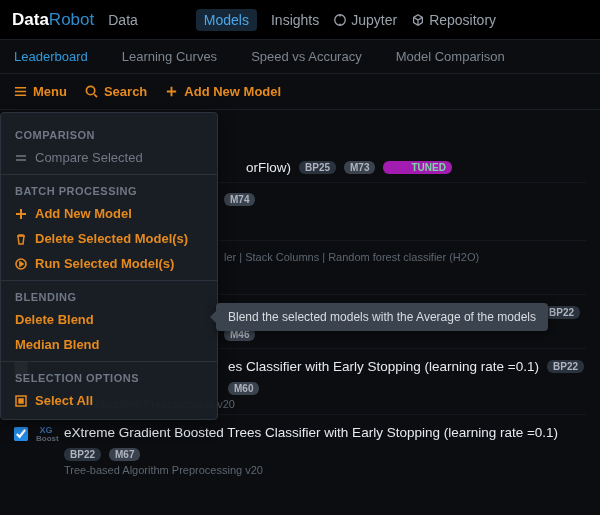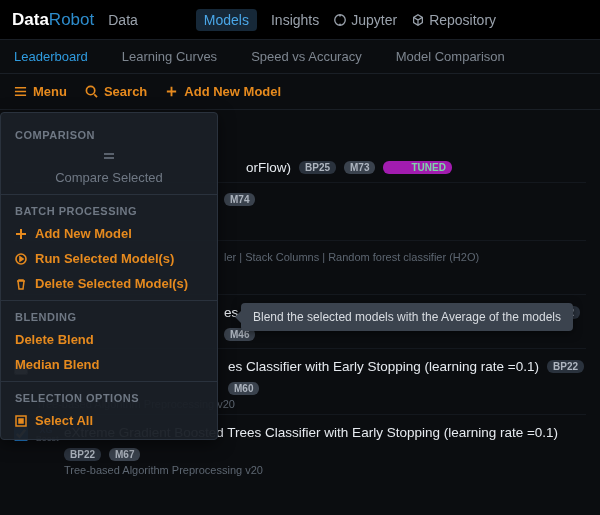--- a/index.html
+++ b/index.html
@@ -65,27 +65,27 @@
 }
 .menu-section-h {
   color: #6f7884; font-size: 11px; font-weight: 700; letter-spacing: 0.5px;
   padding: 6px 14px 4px;
 }
 .menu-divider { height:1px; background:#2a323d; margin:4px 0; }
 .menu-item {
   display:flex; align-items:center; gap:8px;
   padding: 5px 14px; color: #e68a1e; cursor:pointer; font-weight:600;
 }
-.menu-item.muted { color:#6f7884; font-weight:400;flex-direction:column; }
+.menu-item.muted { color:#6f7884; font-weight:400; }
 .menu-item svg { width:12px; height:12px; flex-shrink:0; }
 
 
 .tooltip {
   position: absolute;
-  left: 241px; top: 303px;
+  left: 216px; top: 303px;
   background: #3b434e; color:#d9dde2;
   padding: 7px 12px; border-radius:4px; font-size:12px;
   box-shadow: 0 2px 8px rgba(0,0,0,0.5);
   z-index: 50;
 }
 .tooltip::before {
   content:""; position:absolute; left:-6px; top:50%; transform:translateY(-50%);
   border:6px solid transparent; border-right-color:#3b434e; border-left:none;
 }
 
@@ -245,32 +245,32 @@
   </div>
   <div class="menu-divider"></div>
   <div class="menu-section-h">BATCH PROCESSING</div>
   <div class="menu-item">
     <svg viewBox="0 0 12 12" stroke="currentColor" stroke-width="2">
         <path d="M6 1v10M1 6h10"></path>
       </svg>
     <span>Add New Model</span>
   </div>
   <div class="menu-item">
+    <svg viewBox="0 0 12 12" fill="none" stroke="currentColor" stroke-width="1.5">
+        <path d="M2 3h8M4 3V2h4v1M3 3l1 8h4l1-8"></path>
+      </svg>
+    <span>Delete Selected Model(s)</span>
+  </div>
+  <div class="menu-item">
     <svg viewBox="0 0 12 12" fill="none" stroke="currentColor" stroke-width="1.6">
         <circle cx="6" cy="6" r="5"></circle>
         <path d="M5 4l3 2-3 2z" fill="currentColor"></path>
       </svg>
     <span>Run Selected Model(s)</span>
   </div>
-  <div class="menu-item">
-    <svg viewBox="0 0 12 12" fill="none" stroke="currentColor" stroke-width="1.5">
-        <path d="M2 3h8M4 3V2h4v1M3 3l1 8h4l1-8"></path>
-      </svg>
-    <span>Delete Selected Model(s)</span>
-  </div>
   <div class="menu-divider"></div>
   <div class="menu-section-h">BLENDING</div>
   <div class="menu-item">
     <span>Delete Blend</span>
   </div>
   <div class="menu-item">
     <span>Median Blend</span>
   </div>
   <div class="menu-divider"></div>
   <div class="menu-section-h">SELECTION OPTIONS</div>

